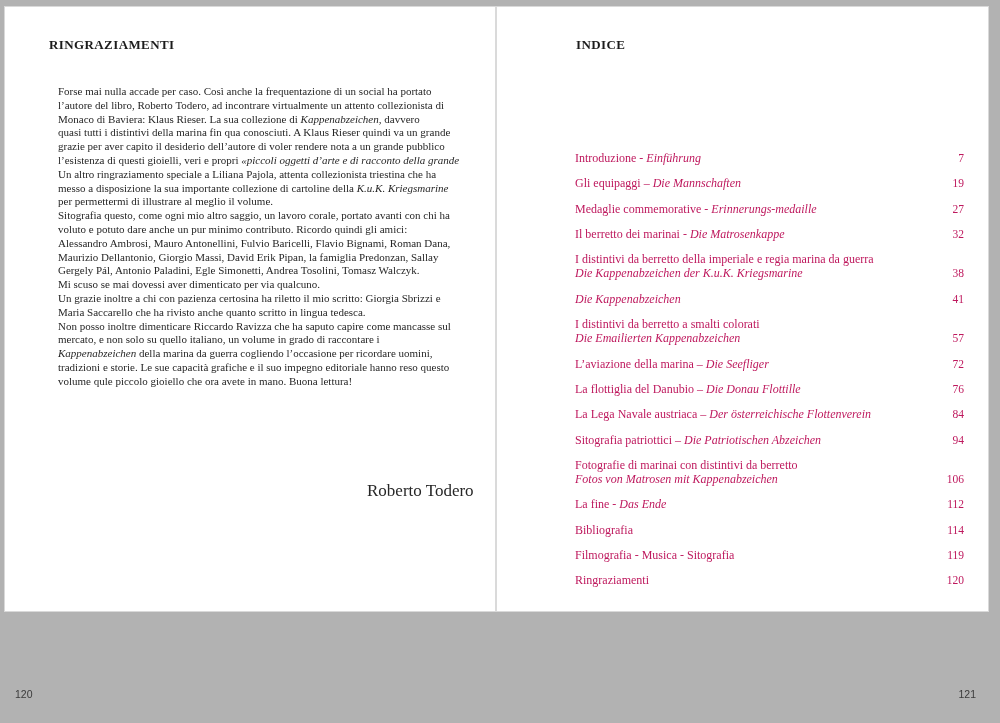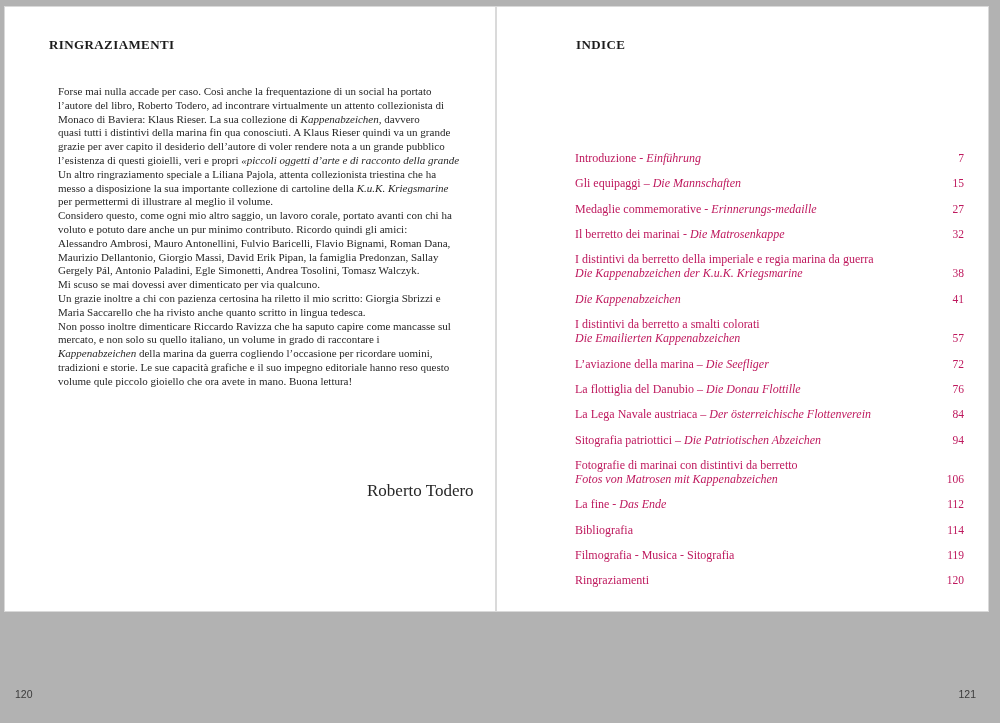--- a/index.html
+++ b/index.html
@@ -74,21 +74,21 @@
   <div class="bodytext">
       <div class="line"><span>Forse mai nulla accade per caso. Così anche la frequentazione di un social ha portato</span></div>
       <div class="line"><span>l’autore del libro, Roberto Todero, ad incontrare virtualmente un attento collezionista di</span></div>
       <div class="line"><span>Monaco di Baviera: Klaus Rieser. La sua collezione di </span><em>Kappenabzeichen</em><span>, davvero</span></div>
       <div class="line"><span>quasi tutti i distintivi della marina fin qua conosciuti. A Klaus Rieser quindi va un grande</span></div>
       <div class="line"><span>grazie per aver capito il desiderio dell’autore di voler rendere nota a un grande pubblico</span></div>
       <div class="line"><span>l’esistenza di questi gioielli, veri e propri </span><em>«piccoli oggetti d’arte e di racconto della grande</em></div>
       <div class="line"><span>Un altro ringraziamento speciale a Liliana Pajola, attenta collezionista triestina che ha</span></div>
       <div class="line"><span>messo a disposizione la sua importante collezione di cartoline della </span><em>K.u.K. Kriegsmarine</em></div>
       <div class="line"><span>per permettermi di illustrare al meglio il volume.</span></div>
-      <div class="line"><span>Considero questo, come ogni mio altro saggio, un lavoro corale, portato avanti con chi ha</span></div>
+      <div class="line"><span>Sitografia questo, come ogni mio altro saggio, un lavoro corale, portato avanti con chi ha</span></div>
       <div class="line"><span>voluto e potuto dare anche un pur minimo contributo. Ricordo quindi gli amici:</span></div>
       <div class="line"><span>Alessandro Ambrosi, Mauro Antonellini, Fulvio Baricelli, Flavio Bignami, Roman Dana,</span></div>
       <div class="line"><span>Maurizio Dellantonio, Giorgio Massi, David Erik Pipan, la famiglia Predonzan, Sallay</span></div>
       <div class="line"><span>Gergely Pál, Antonio Paladini, Egle Simonetti, Andrea Tosolini, Tomasz Walczyk.</span></div>
       <div class="line"><span>Mi scuso se mai dovessi aver dimenticato per via qualcuno.</span></div>
       <div class="line"><span>Un grazie inoltre a chi con pazienza certosina ha riletto il mio scritto: Giorgia Sbrizzi e</span></div>
       <div class="line"><span>Maria Saccarello che ha rivisto anche quanto scritto in lingua tedesca.</span></div>
       <div class="line"><span>Non posso inoltre dimenticare Riccardo Ravizza che ha saputo capire come mancasse sul</span></div>
       <div class="line"><span>mercato, e non solo su quello italiano, un volume in grado di raccontare i</span></div>
       <div class="line"><em>Kappenabzeichen</em><span> della marina da guerra cogliendo l’occasione per ricordare uomini,</span></div>
@@ -106,21 +106,21 @@
       <div class="toc-entry">
         <div class="toc-text">
           <div class="toc-line"><span>Introduzione - </span><em>Einführung</em></div>
         </div>
         <div class="toc-pageno">7</div>
       </div>
       <div class="toc-entry">
         <div class="toc-text">
           <div class="toc-line"><span>Gli equipaggi – </span><em>Die Mannschaften</em></div>
         </div>
-        <div class="toc-pageno">15</div>
+        <div class="toc-pageno">19</div>
       </div>
       <div class="toc-entry">
         <div class="toc-text">
           <div class="toc-line"><span>Medaglie commemorative - </span><em>Erinnerungs-medaille</em></div>
         </div>
         <div class="toc-pageno">27</div>
       </div>
       <div class="toc-entry">
         <div class="toc-text">
           <div class="toc-line"><span>Il berretto dei marinai - </span><em>Die Matrosenkappe</em></div>

